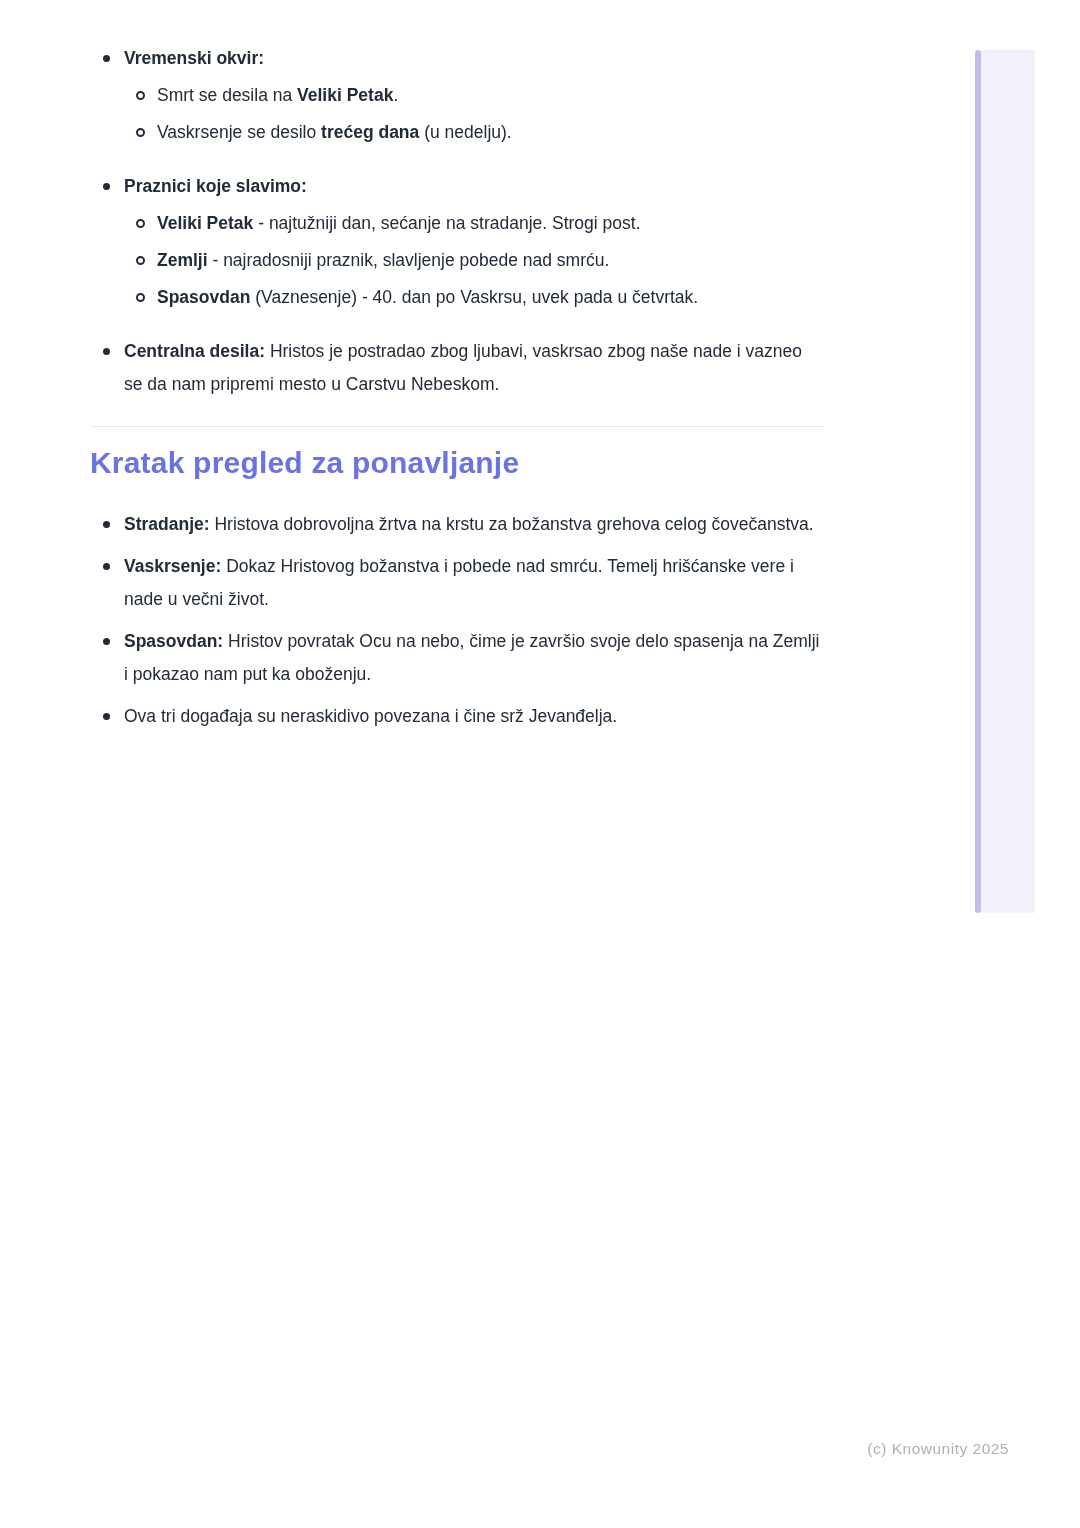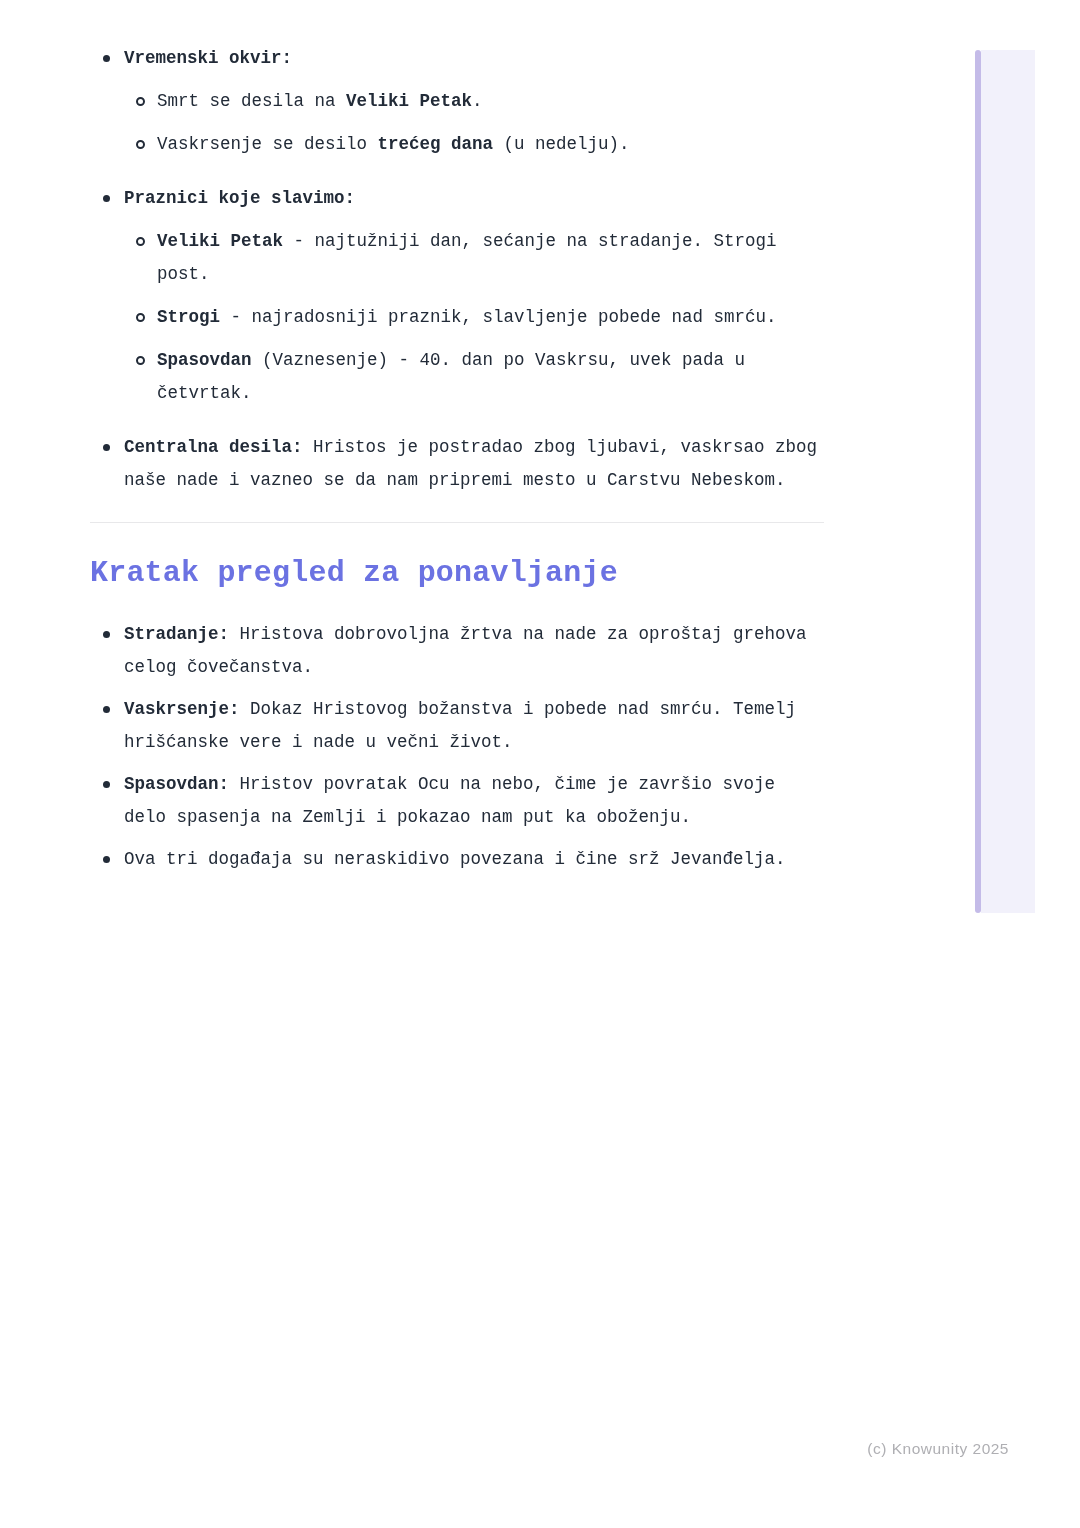--- a/index.html
+++ b/index.html
@@ -12,29 +12,28 @@
     position: relative;
     overflow: hidden;
   }
 
   .content {
     position: absolute;
     left: 90px; top: 42px;
     width: 734px;
     font-size: 17.5px;
     line-height: 33px;
-    font-family: Liberation Mono, monospace;
   }
 
   .group { margin-bottom: 21px; }
 
   .li { display: flex; align-items: flex-start; }
   .li .text { flex: 1; }
 
-  .sub-item { margin-top: 10px; }
+  .sub-item { margin-top: 4px; }
 
   .bullet-dot {
     flex: none;
     width: 7px; height: 7px;
     border-radius: 50%;
     background: #222B38;
     margin: 13px 14px 0 13px;
   }
   .bullet-circle {
     flex: none;
@@ -48,21 +47,21 @@
   .b { font-weight: 700; }
 
   .divider {
     border: none;
     border-top: 1px solid #E8E8EA;
     margin: 25px 0 0 0;
     width: 100%;
   }
 
   .review-heading {
-    margin: 31px 0 26px 0;
+    margin: 17px 0 26px 0;
     font-size: 30px;
     line-height: 38px;
     font-weight: 700;
     color: #6B72E2;
     letter-spacing: 0.2px;
   }
 
   .review-item { margin-bottom: 9px; }
 
   .scroll-strip {
@@ -119,21 +118,21 @@
     <div class="li">
       <span class="bullet-dot"></span>
       <div class="text"><span class="b">Praznici koje slavimo:</span></div>
     </div>
     <div class="li sub-item">
       <span class="bullet-circle"></span>
       <div class="text"><span></span><span class="b">Veliki Petak</span><span> - najtužniji dan, sećanje na stradanje. Strogi post.</span></div>
     </div>
     <div class="li sub-item">
       <span class="bullet-circle"></span>
-      <div class="text"><span></span><span class="b">Strogi</span><span> - najradosniji praznik, slavljenje pobede nad smrću.</span></div>
+      <div class="text"><span></span><span class="b">Zemlji</span><span> - najradosniji praznik, slavljenje pobede nad smrću.</span></div>
     </div>
     <div class="li sub-item">
       <span class="bullet-circle"></span>
       <div class="text"><span></span><span class="b">Spasovdan</span><span> (Vaznesenje) - 40. dan po Vaskrsu, uvek pada u četvrtak.</span></div>
     </div>
   </div>
 
   <div class="group">
     <div class="li">
       <span class="bullet-dot"></span>
@@ -141,21 +140,21 @@
     </div>
   </div>
 
   <hr class="divider">
 
   <h1 class="review-heading">Kratak pregled za ponavljanje</h1>
 
   <div>
     <div class="li review-item">
       <span class="bullet-dot"></span>
-      <div class="text"><span></span><span class="b">Stradanje:</span><span> Hristova dobrovoljna žrtva na nade za oproštaj grehova celog čovečanstva.</span></div>
+      <div class="text"><span></span><span class="b">Stradanje:</span><span> Hristova dobrovoljna žrtva na krstu za božanstva grehova celog čovečanstva.</span></div>
     </div>
     <div class="li review-item">
       <span class="bullet-dot"></span>
       <div class="text"><span></span><span class="b">Vaskrsenje:</span><span> Dokaz Hristovog božanstva i pobede nad smrću. Temelj hrišćanske vere i nade u večni život.</span></div>
     </div>
     <div class="li review-item">
       <span class="bullet-dot"></span>
       <div class="text"><span></span><span class="b">Spasovdan:</span><span> Hristov povratak Ocu na nebo, čime je završio svoje delo spasenja na Zemlji i pokazao nam put ka oboženju.</span></div>
     </div>
     <div class="li review-item">

